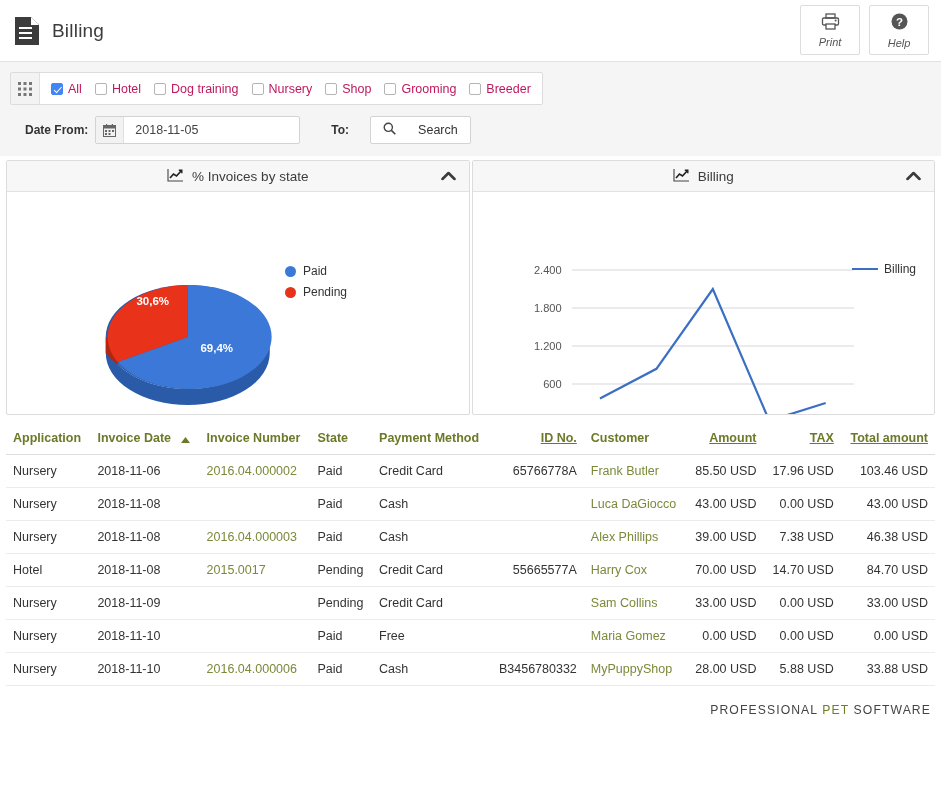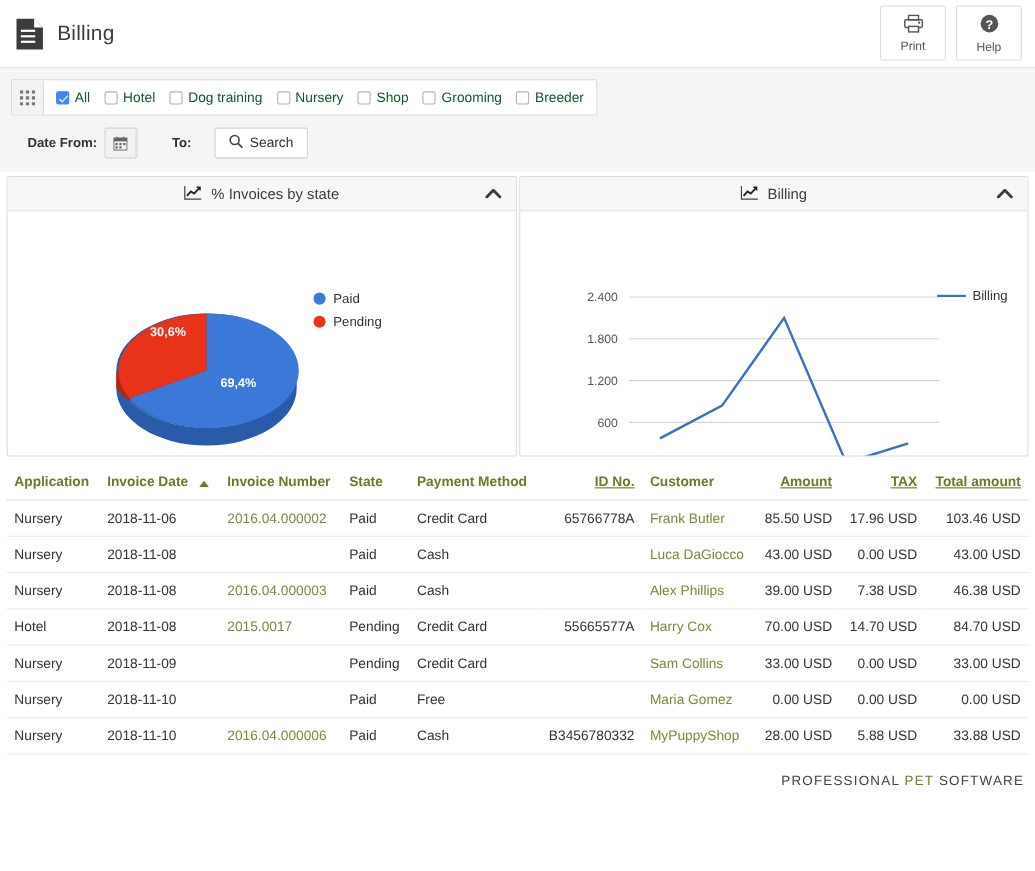--- a/index.html
+++ b/index.html
@@ -34,21 +34,21 @@
   }
   .tool-btn {
     width: 60px; height: 50px;
     border: 1px solid #dcdcdc;
     background: #fff;
     border-radius: 2px;
     display: flex; flex-direction: column;
     align-items: center; justify-content: center;
     gap: 3px; cursor: pointer;
   }
-  .tool-btn .lbl { font-size: 11px; color: #555; }
+  .tool-btn .lbl { font-size: 11px; color: #555; font-style: italic; }
 
   
   .filter-zone { background: #f5f5f5; padding: 10px 10px 12px 10px; }
   .chk-bar {
     background: #fff;
     border: 1px solid #dcdcdc;
     border-radius: 2px;
     height: 33px;
     display: inline-flex;
     align-items: stretch;
@@ -75,21 +75,21 @@
     position: relative;
   }
   .box.on { background: #4285f4; border-color: #4285f4; }
   .box.on::after {
     content: "";
     position: absolute; left: 3.5px; top: 1px;
     width: 3px; height: 6.5px;
     border: solid #fff; border-width: 0 1.6px 1.6px 0;
     transform: rotate(42deg);
   }
-  .chk-item .t { font-size: 12.5px; color: #14532d; }
+  .chk-item .t { font-size: 12.5px; color: #be185d; }
 
   .date-row { display: flex; align-items: center; gap: 0; margin-top: 11px; }
   .date-lbl { font-size: 12px; font-weight: bold; color: #333; margin-right: 7px; padding-left: 15px; }
   .date-lbl.to { margin-left: 16px; }
   .date-field {
     display: flex; align-items: stretch;
     height: 28px;
     border: 1px solid #d3d3d3;
     border-radius: 2px;
     background: #fff;
@@ -105,21 +105,21 @@
     display: flex; align-items: center;
     padding: 0 11px; font-size: 12.5px; color: #444;
     min-width: 175px;
   }
   .search-btn {
     margin-left: 14px;
     height: 28px;
     border: 1px solid #d3d3d3;
     background: #fff;
     border-radius: 2px;
-    display: flex; align-items: center; gap: 6px;
+    display: flex; align-items: center; gap: 22px;
     padding: 0 12px;
     font-size: 12.5px; color: #333;
     cursor: pointer;
   }
 
   
   .panels { display: flex; gap: 2px; padding: 4px 6px 0 6px; }
   .panel {
     flex: 1;
     background: #fff;
@@ -302,20 +302,21 @@
           <rect x="8.8" y="0" width="1.2" height="3" fill="#666"></rect>
           <g fill="#666">
               <rect x="2" y="6" width="2" height="2"></rect>
               <rect x="5.5" y="6" width="2" height="2"></rect>
               <rect x="9" y="6" width="2" height="2"></rect>
               <rect x="2" y="9" width="2" height="2"></rect>
               <rect x="5.5" y="9" width="2" height="2"></rect>
             </g>
         </svg>
       </span>
+      <span class="val">2018-11-05</span>
     </div>
 
     <span class="date-lbl to">To:</span>
 
     <div class="search-btn">
       <span>
         <svg width="13" height="13" viewBox="0 0 13 13">
           <circle cx="5.3" cy="5.3" r="4.1" fill="none" stroke="#444" stroke-width="1.4"></circle>
           <line x1="8.4" y1="8.4" x2="12.3" y2="12.3" stroke="#444" stroke-width="1.6"></line>
         </svg>

